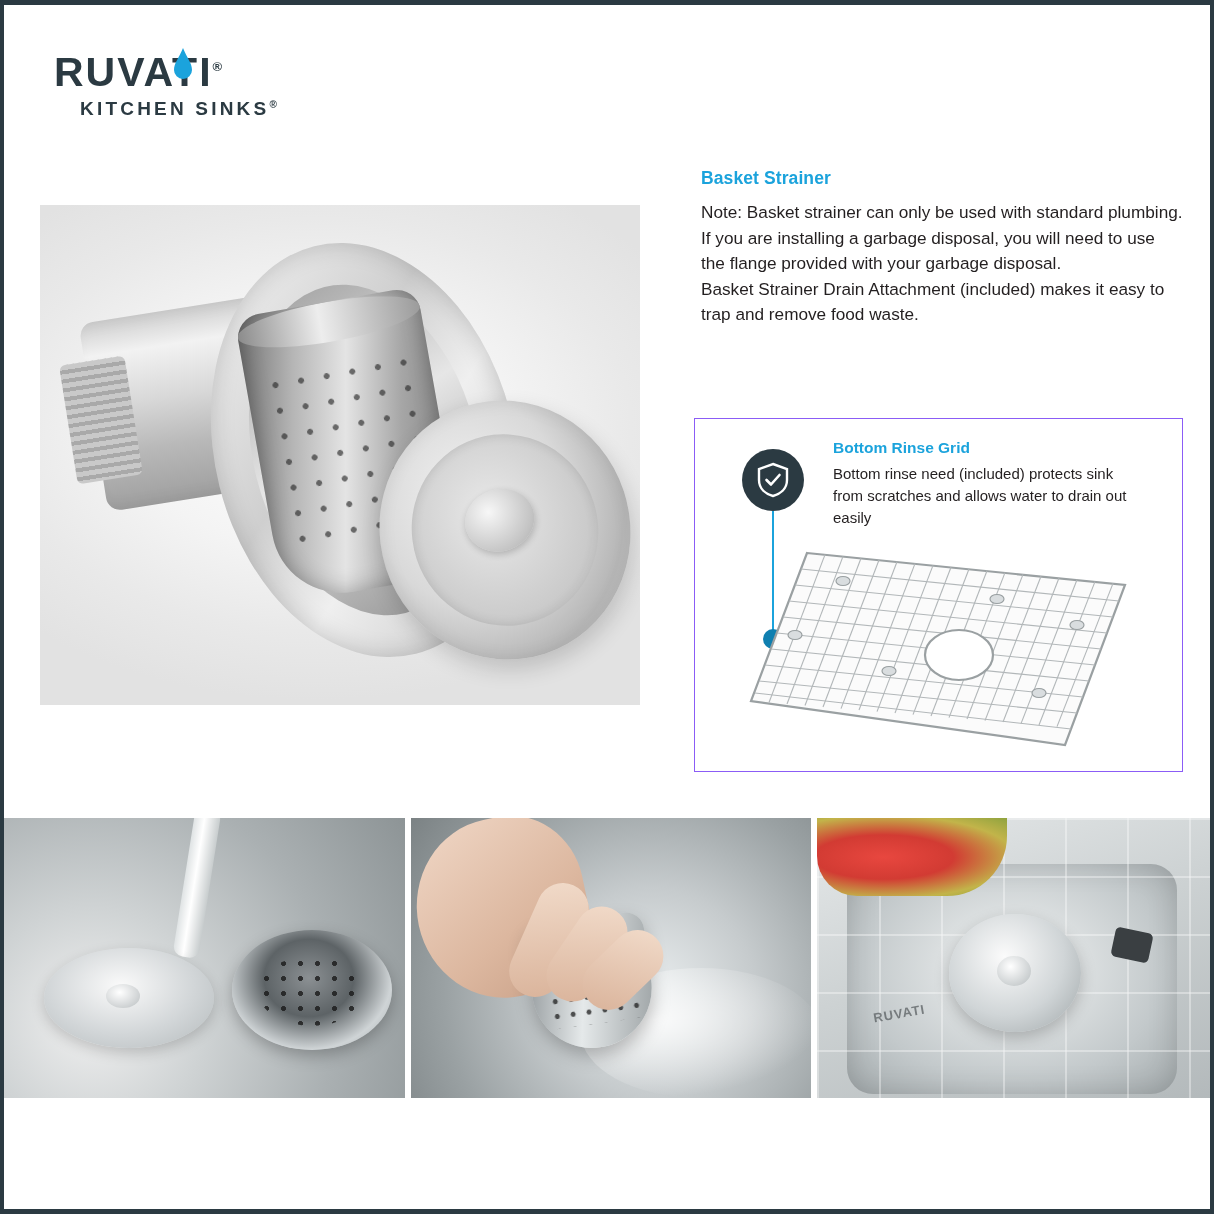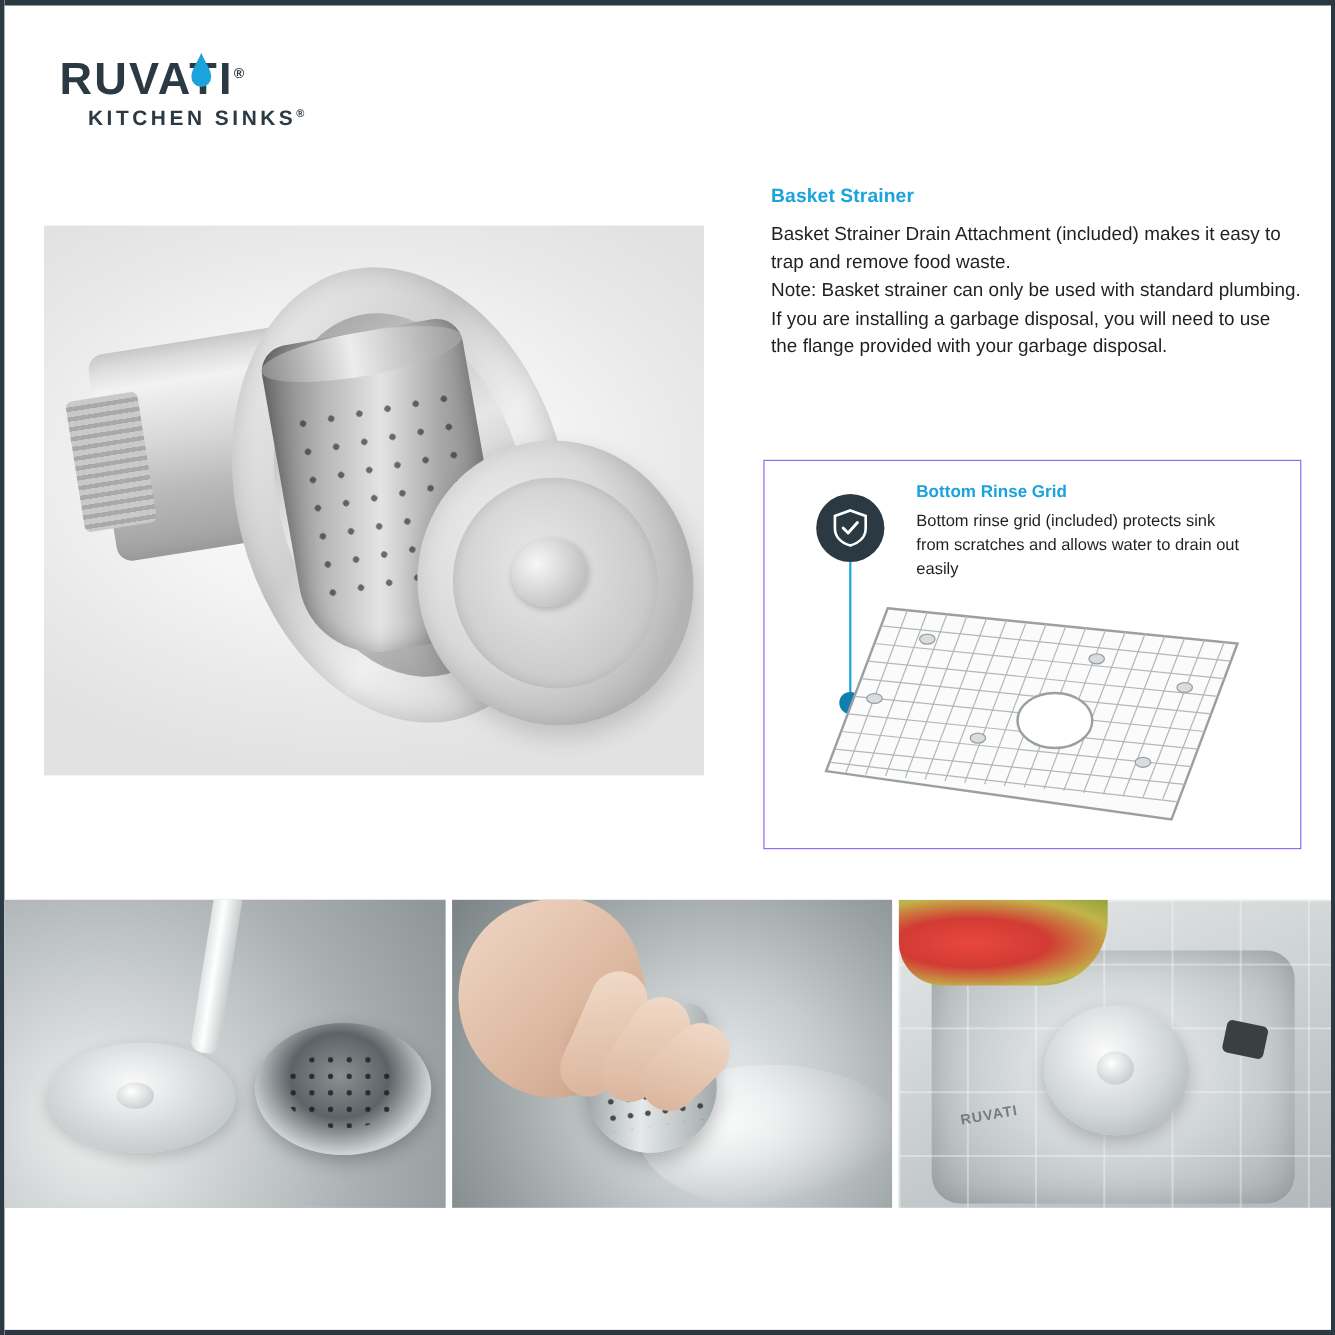--- a/index.html
+++ b/index.html
@@ -452,34 +452,34 @@
     </div>
     <div class="lid">
       <div class="lid-ring"></div>
       <div class="lid-knob"></div>
     </div>
   </div>
 
   <div class="right-col">
     <h2 class="section-title">Basket Strainer</h2>
     <div class="body-text">
+      <p>Note: Basket strainer can only be used with standard plumbing. If you are installing a garbage disposal, you will need to use the flange provided with your garbage disposal.</p>
       <p>Basket Strainer Drain Attachment (included) makes it easy to trap and remove food waste.</p>
-      <p>Note: Basket strainer can only be used with standard plumbing. If you are installing a garbage disposal, you will need to use the flange provided with your garbage disposal.</p>
     </div>
   </div>
 
   <div class="grid-card">
     <div class="badge">
       <svg width="34" height="36" viewBox="0 0 34 36">
         <path d="M17 2 L31 7 V18 C31 27 24 32 17 34 C10 32 3 27 3 18 V7 Z" fill="none" stroke="#ffffff" stroke-width="2.4"></path>
         <path d="M10.5 18 L15 22.5 L23.5 13" fill="none" stroke="#ffffff" stroke-width="2.6" stroke-linecap="round" stroke-linejoin="round"></path>
       </svg>
     </div>
     <div class="grid-title">Bottom Rinse Grid</div>
-    <div class="grid-desc">Bottom rinse grid (included) protects sink from scratches and allows water to drain out easily</div>
+    <div class="grid-desc">Bottom rinse need (included) protects sink from scratches and allows water to drain out easily</div>
     <div class="leader"></div>
     <div class="leader-dot"></div>
 
     <svg class="rinse-grid" viewBox="0 0 400 220">
       <g transform="translate(8,6)">
 
         <polygon points="60,10 378,42 318,202 4,158" fill="#fbfbfb" stroke="#9aa0a2" stroke-width="2.2"></polygon>
 
         <g stroke="#b2b7b9" stroke-width="1.1">
           <line x1="78" y1="11.6" x2="22" y2="159.5"></line>

